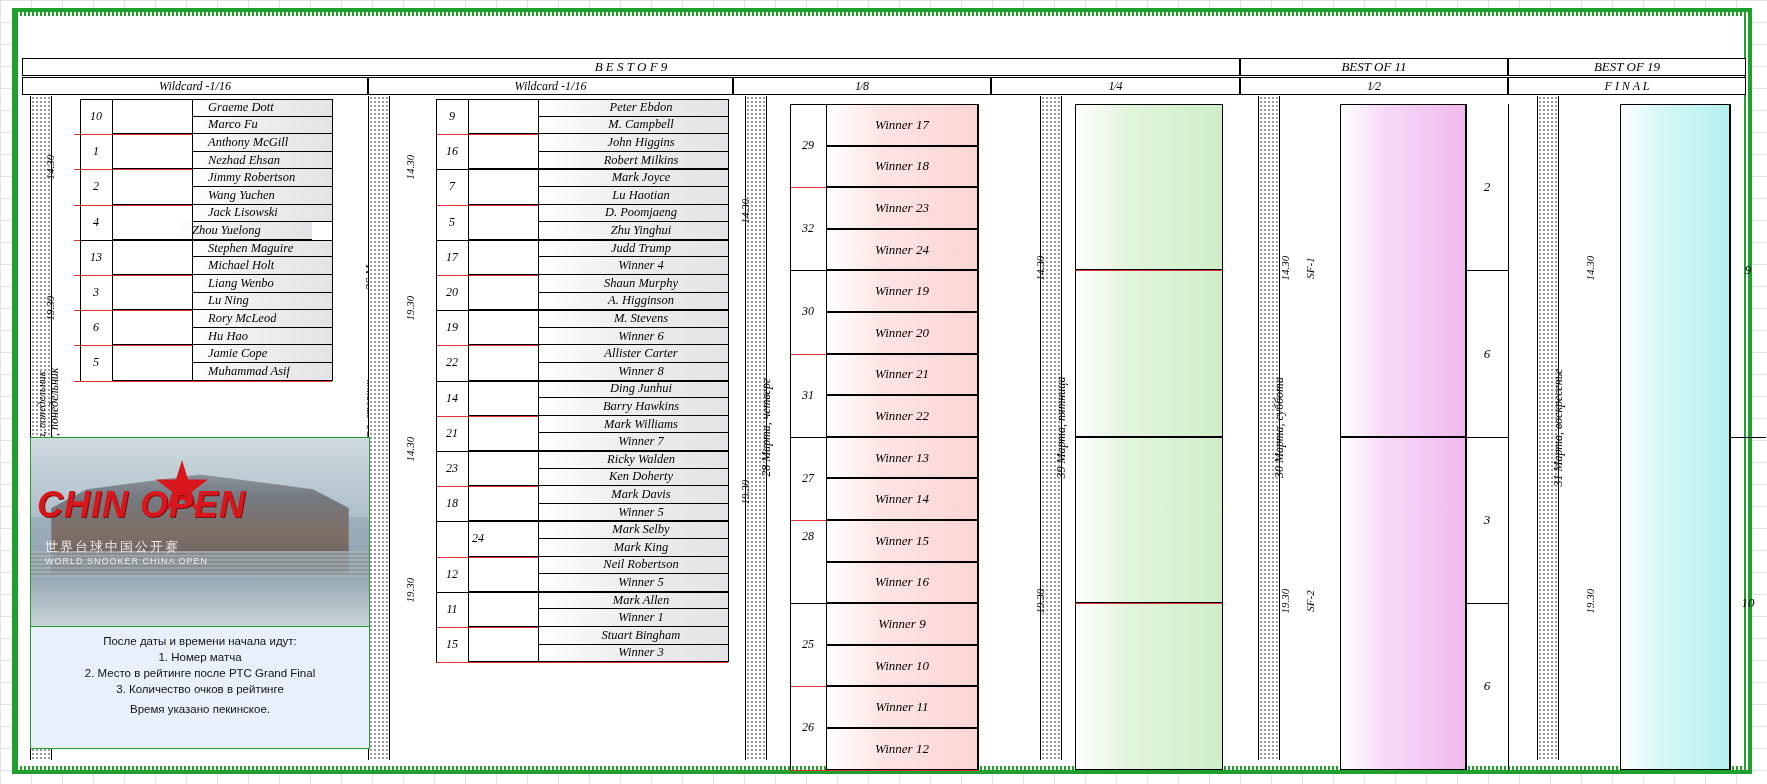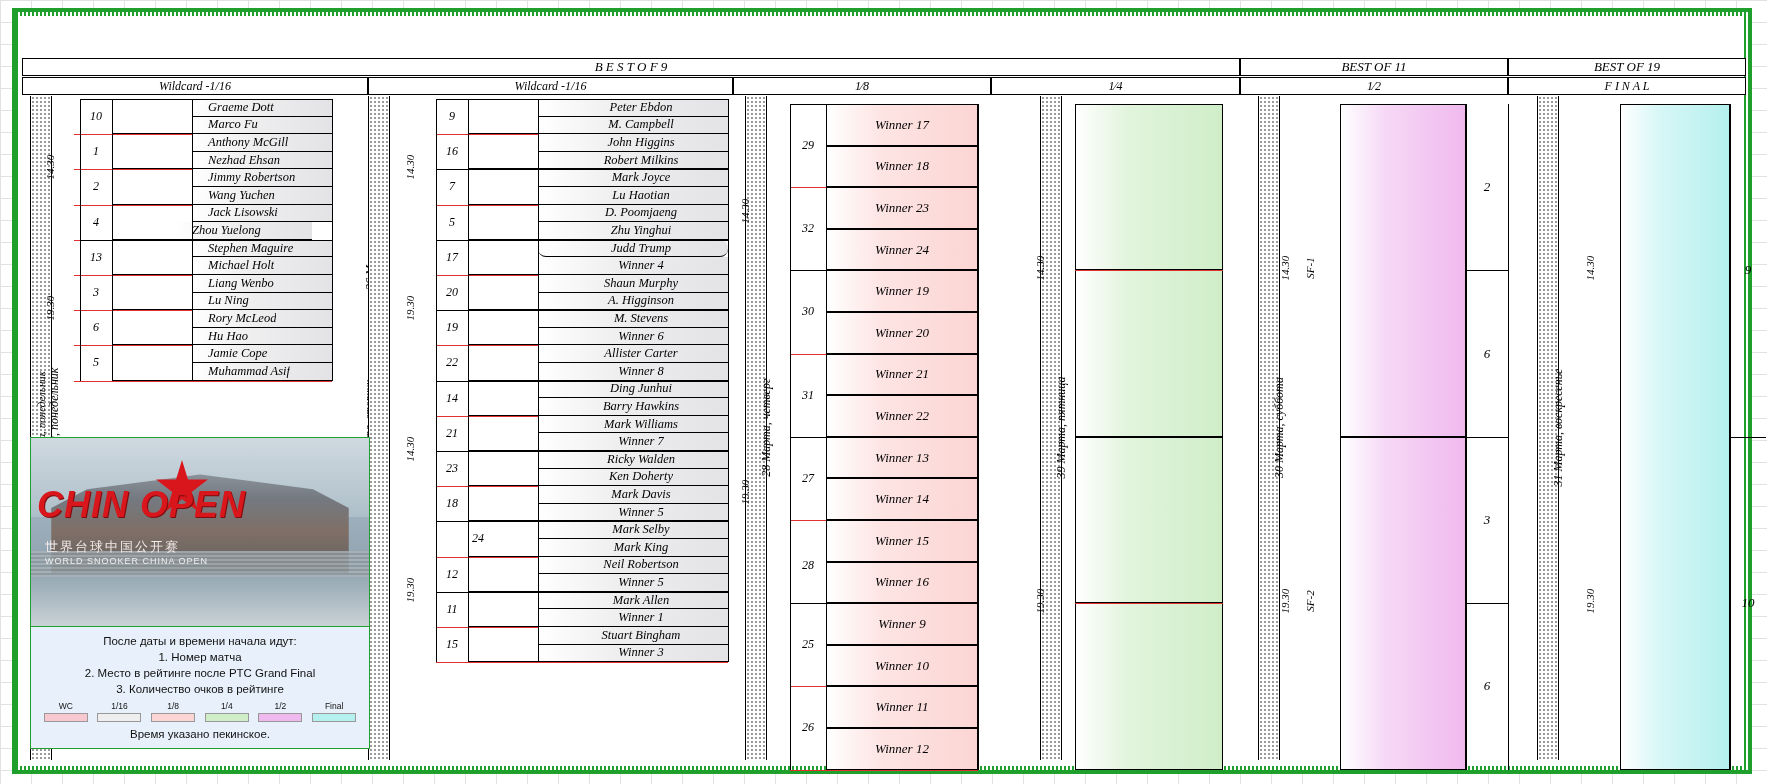--- a/index.html
+++ b/index.html
@@ -239,21 +239,21 @@
       <div class="slot grayslot" style="left:538px;top:204.60000000000002px;width:190px;height:17.6px;justify-content:center;">
         <span class="nm">D. Poomjaeng</span>
       </div>
       <div class="slot grayslot" style="left:538px;top:222.20000000000002px;width:190px;height:17.6px;justify-content:center;">
         <span class="nm">Zhu Yinghui</span>
       </div>
       <div class="redline" style="left:436px;top:239.8px;width:292px;"></div>
       <div class="numcell" style="left:436px;top:239.8px;width:32px;height:35.2px;">17</div>
       <div class="slot" style="left:468px;top:239.8px;width:70px;height:17.6px;border-bottom:none;"></div>
       <div class="slot" style="left:468px;top:257.40000000000003px;width:70px;height:17.6px;"></div>
-      <div class="slot grayslot" style="left:538px;top:239.8px;width:190px;height:17.6px;justify-content:center;border-radius:8px;">
+      <div class="slot grayslot" style="left:538px;top:239.8px;width:190px;height:17.6px;justify-content:center;">
         <span class="nm">Judd Trump</span>
       </div>
       <div class="slot grayslot" style="left:538px;top:257.40000000000003px;width:190px;height:17.6px;justify-content:center;">
         <span class="nm">Winner 4</span>
       </div>
       <div class="redline" style="left:436px;top:275px;width:292px;"></div>
       <div class="numcell" style="left:436px;top:275px;width:32px;height:35.2px;">20</div>
       <div class="slot" style="left:468px;top:275px;width:70px;height:17.6px;border-bottom:none;"></div>
       <div class="slot" style="left:468px;top:292.6px;width:70px;height:17.6px;"></div>
       <div class="slot grayslot" style="left:538px;top:275px;width:190px;height:17.6px;justify-content:center;">
@@ -405,21 +405,21 @@
       <div class="wbox pink" style="left:826px;top:312px;width:152px;height:41.6px;">Winner 20</div>
       <div class="redline" style="left:790px;top:353.59999999999997px;width:188px;"></div>
       <div class="numcell" style="left:790px;top:353.6px;width:36px;height:83.2px;">31</div>
       <div class="wbox pink" style="left:826px;top:353.6px;width:152px;height:41.6px;">Winner 21</div>
       <div class="wbox pink" style="left:826px;top:395.20000000000005px;width:152px;height:41.6px;">Winner 22</div>
       <div class="redline" style="left:790px;top:436.8px;width:188px;"></div>
       <div class="numcell" style="left:790px;top:436.8px;width:36px;height:83.2px;">27</div>
       <div class="wbox pink" style="left:826px;top:436.8px;width:152px;height:41.6px;">Winner 13</div>
       <div class="wbox pink" style="left:826px;top:478.40000000000003px;width:152px;height:41.6px;">Winner 14</div>
       <div class="redline" style="left:790px;top:520px;width:188px;"></div>
-      <div class="numcell" style="left:790px;top:524px;width:36px;height:83.2px;">28</div>
+      <div class="numcell" style="left:790px;top:495px;width:36px;height:83.2px;">28</div>
       <div class="wbox pink" style="left:826px;top:520px;width:152px;height:41.6px;">Winner 15</div>
       <div class="wbox pink" style="left:826px;top:561.6px;width:152px;height:41.6px;">Winner 16</div>
       <div class="redline" style="left:790px;top:603.2px;width:188px;"></div>
       <div class="numcell" style="left:790px;top:603.2px;width:36px;height:83.2px;">25</div>
       <div class="wbox pink" style="left:826px;top:603.2px;width:152px;height:41.6px;">Winner 9</div>
       <div class="wbox pink" style="left:826px;top:644.8000000000001px;width:152px;height:41.6px;">Winner 10</div>
       <div class="redline" style="left:790px;top:686.4000000000001px;width:188px;"></div>
       <div class="numcell" style="left:790px;top:686.4px;width:36px;height:83.2px;">26</div>
       <div class="wbox pink" style="left:826px;top:686.4px;width:152px;height:41.6px;">Winner 11</div>
       <div class="wbox pink" style="left:826px;top:728px;width:152px;height:41.6px;">Winner 12</div>
@@ -469,24 +469,16 @@
         <div class="logo-star"></div>
         <div class="logo-co">CHIN   OPEN</div>
         <div class="logo-cn">世界台球中国公开赛</div>
         <div class="logo-en">WORLD SNOOKER CHINA OPEN</div>
       </div>
       <div class="legendbox" style="left:30px;top:627px;width:340px;height:122px;">
         <div class="ln">После даты и времени начала  идут:</div>
         <div class="ln">1.  Номер матча</div>
         <div class="ln">2.  Место в рейтинге после PTC Grand Final</div>
         <div class="ln">3.  Количество очков в рейтинге</div>
-        <div class="swatches">
-          <div class="sw"><span>WC</span><i style="background: rgb(247, 200, 207);"></i></div>
-          <div class="sw"><span>1/16</span><i style="background: rgb(238, 238, 238);"></i></div>
-          <div class="sw"><span>1/8</span><i style="background: rgb(251, 213, 211);"></i></div>
-          <div class="sw"><span>1/4</span><i style="background: rgb(207, 238, 200);"></i></div>
-          <div class="sw"><span>1/2</span><i style="background: rgb(240, 185, 238);"></i></div>
-          <div class="sw"><span>Final</span><i style="background: rgb(180, 240, 238);"></i></div>
-        </div>
         <div class="ln" style="margin-top: 4px;">Время указано пекинское.</div>
       </div>
     </div>
 </div>
 
 </body></html>

